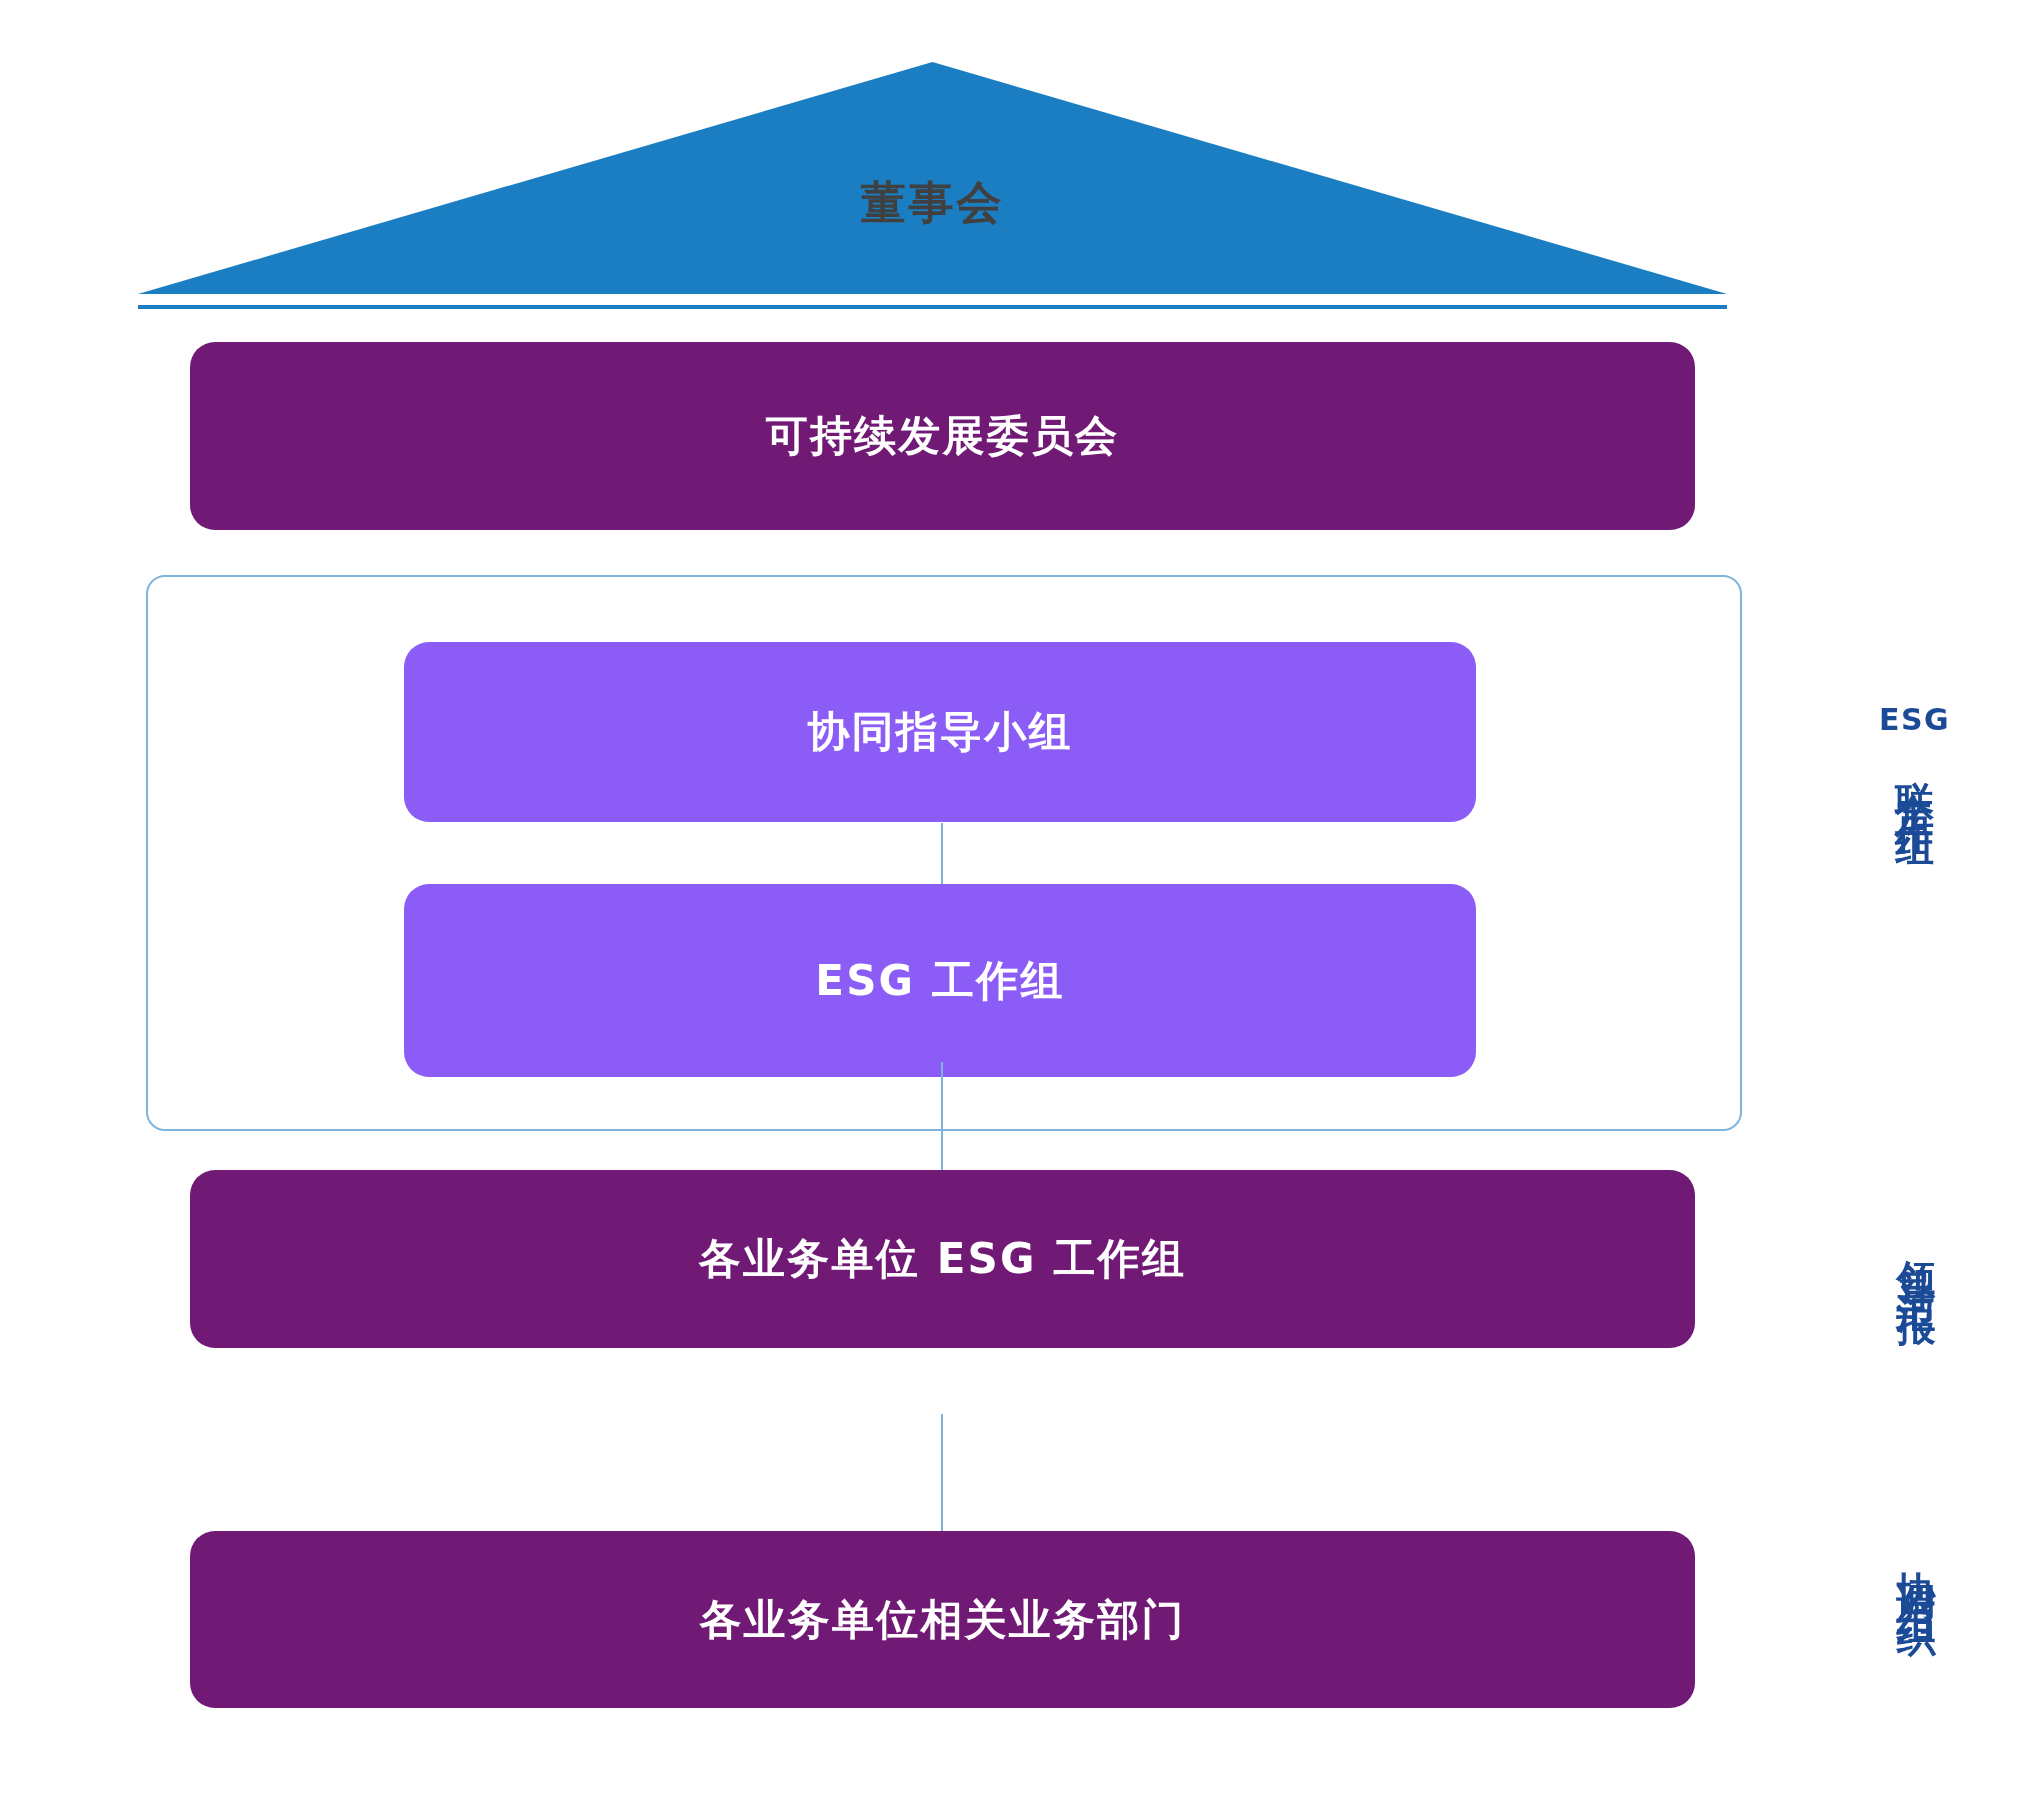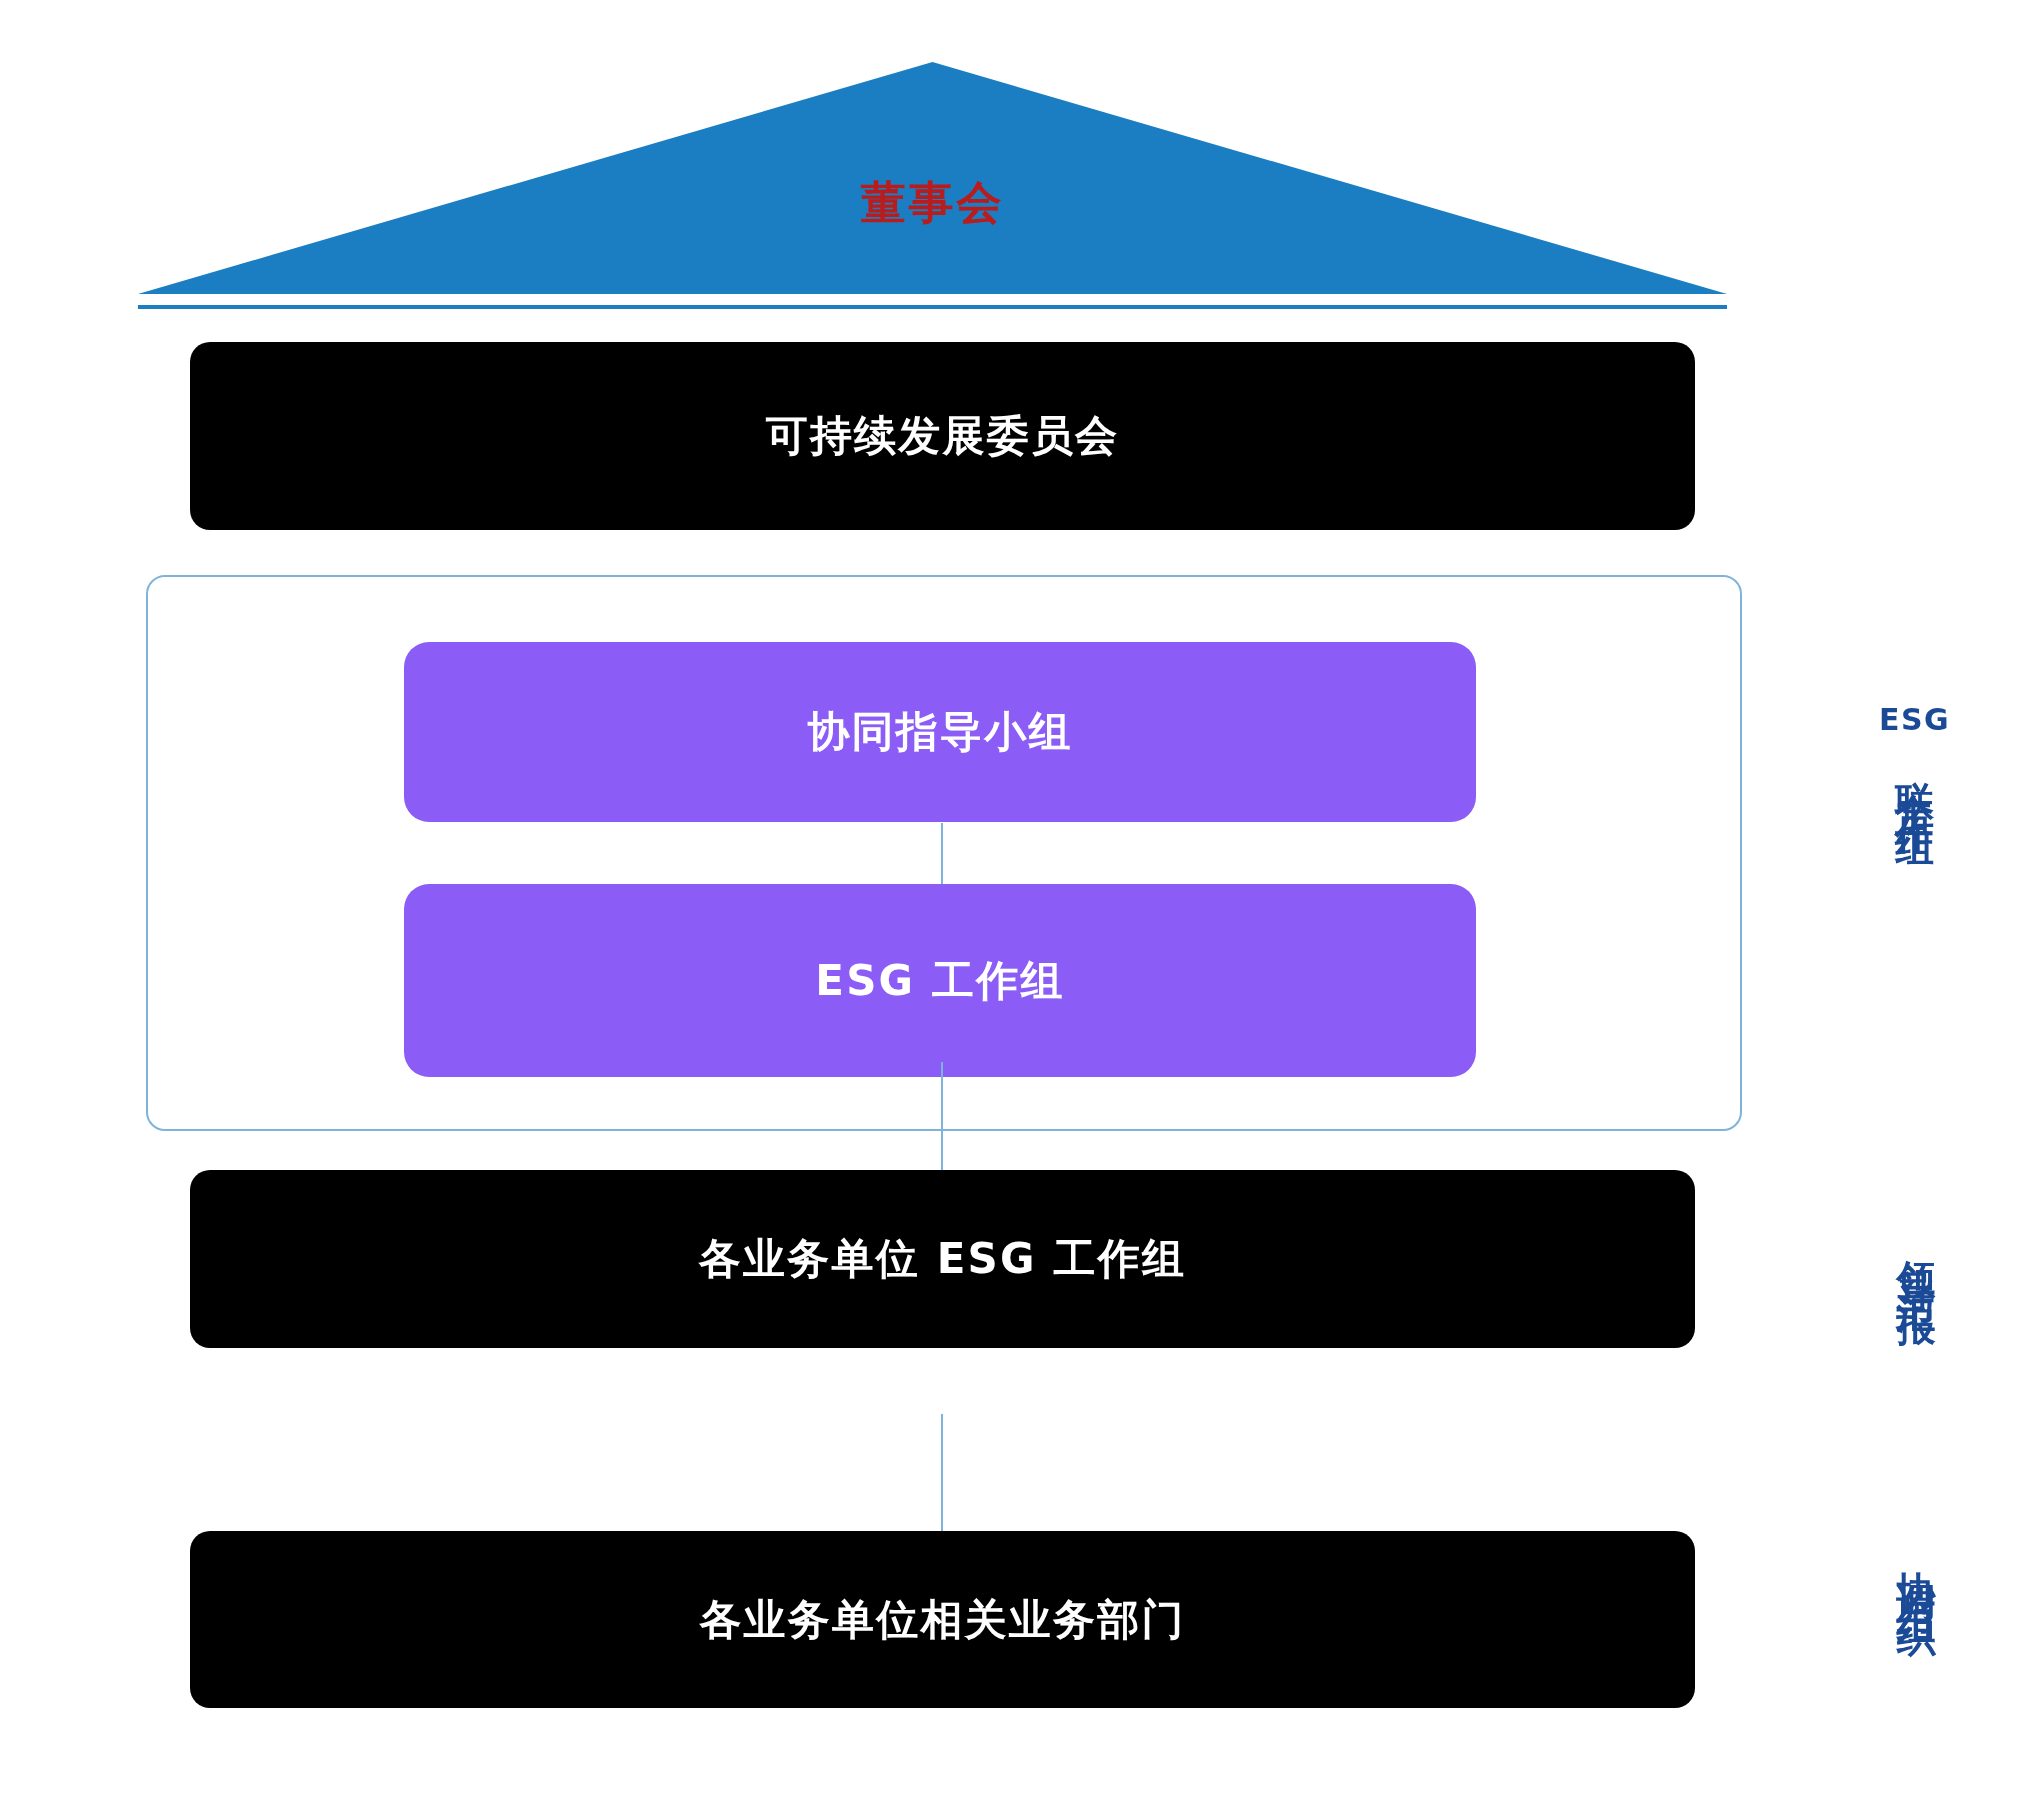--- a/index.html
+++ b/index.html
@@ -29,21 +29,21 @@
     height: 232px;
     background: #1b7ec2;
     clip-path: polygon(50% 0, 100% 100%, 0 100%);
   }
   .roof-label {
     position: absolute;
     left: 138px;
     top: 173px;
     width: 1589px;
     text-align: center;
-    color: #b91c1c;
+    color: #404040;
     font-size: 45px;
     font-weight: bold;
     letter-spacing: 2.9px;
   }
   .roof-base-line {
     position: absolute;
     left: 138px;
     top: 305px;
     width: 1589px;
     height: 4.3px;
@@ -56,21 +56,21 @@
     display: flex;
     align-items: center;
     justify-content: center;
     color: #ffffff;
     font-weight: bold;
     font-size: 42px;
     letter-spacing: 2.2px;
     border-radius: 25px;
     text-align: center;
   }
-  .box.primary { background: #000000; border-radius: 20px; }
+  .box.primary { background: #701a75; }
   .box.light   { background: #8b5cf6; }
 
   .committee   { left: 190px; top: 342px;  width: 1505px; height: 188px; }
   .steering    { left: 404px; top: 642px;  width: 1072px; height: 180px; }
   .esg-working { left: 404px; top: 884px; width: 1072px; height: 193px; }
   .bu-esg      { left: 190px; top: 1170px; width: 1505px; height: 178px; }
   .bu-depts    { left: 190px; top: 1531px; width: 1505px; height: 177px; }
 
   
   .container-outline {

